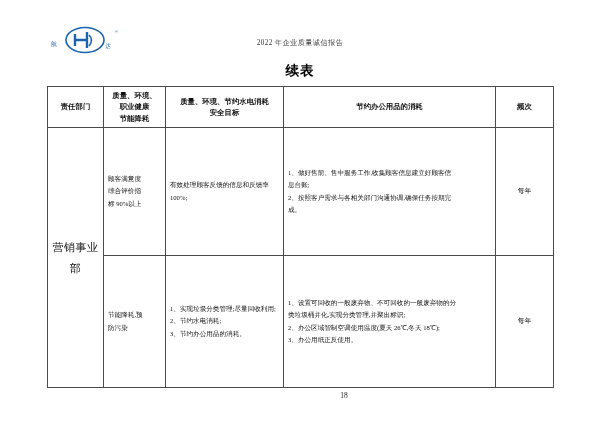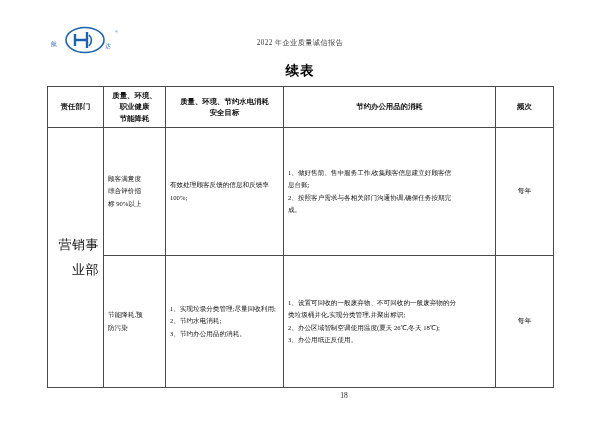--- a/index.html
+++ b/index.html
@@ -95,22 +95,22 @@
   .col-goal   { width: 62px; }
   .col-decomp { width: 118px; }
   .col-meas   { width: 212px; }
   .col-freq   { width: 58px; }
 
   td.cell {
     font-size: 6.6px;
     line-height: 1.85;
   }
   td.dept-cell {
-    text-align: right;
-    font-size: 13px;
+    text-align: center;
+    font-size: 11px;
     letter-spacing: 0.5px;
   }
   td.goal-cell {
     text-align: left;
     font-size: 6.6px;
     line-height: 1.85;
     padding-left: 5px;
   }
   td.freq-cell {
     text-align: center;

